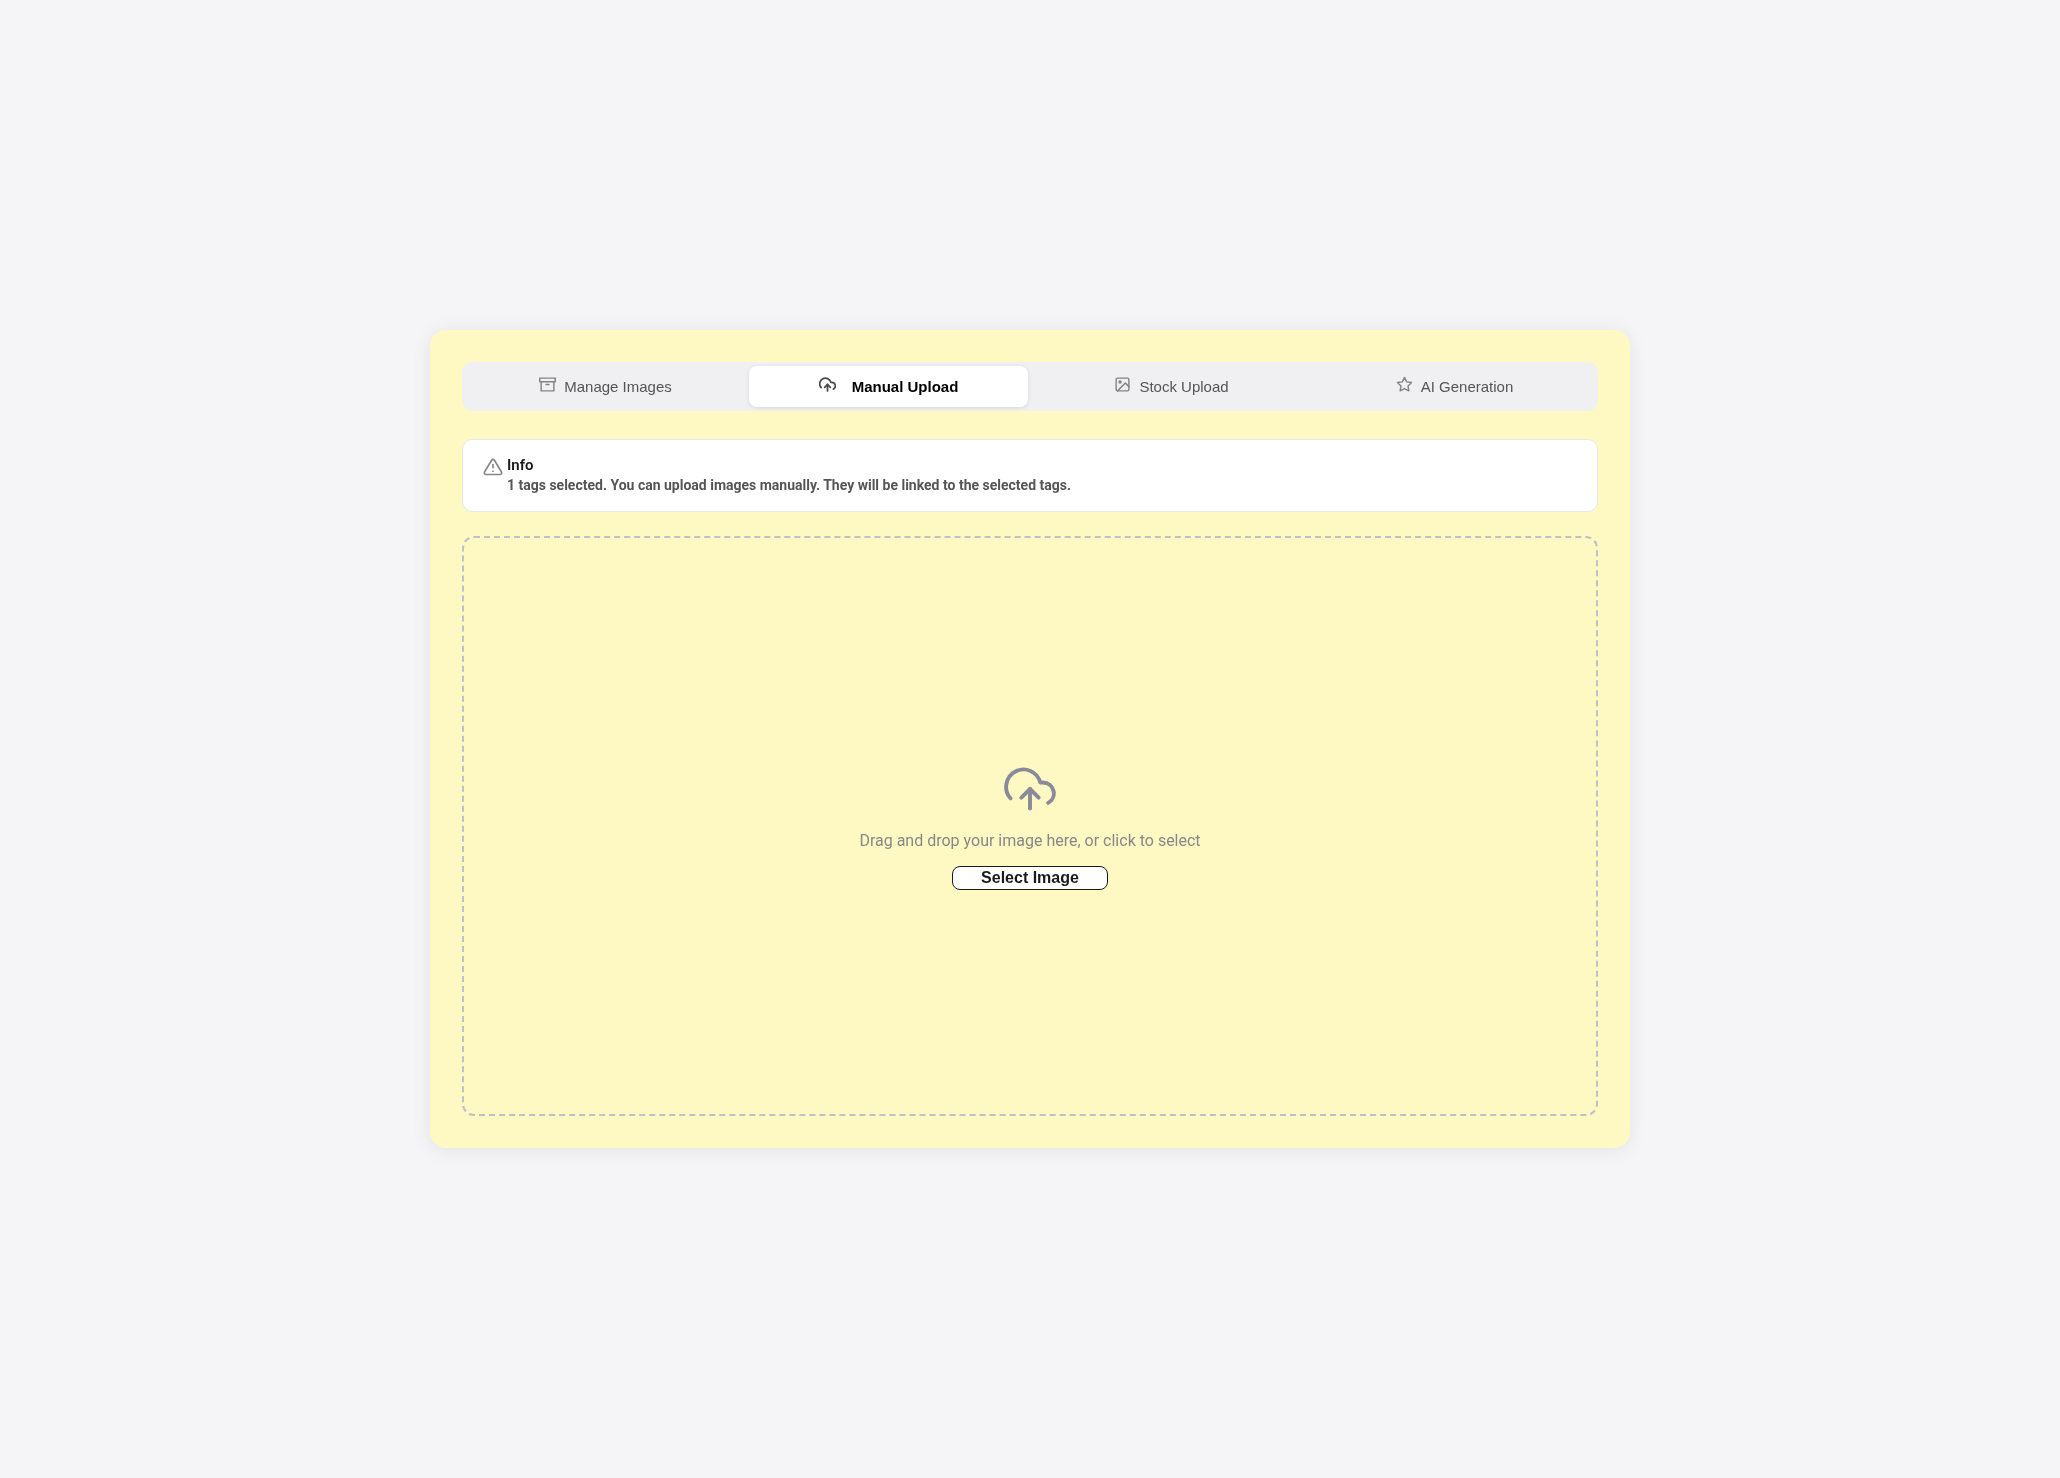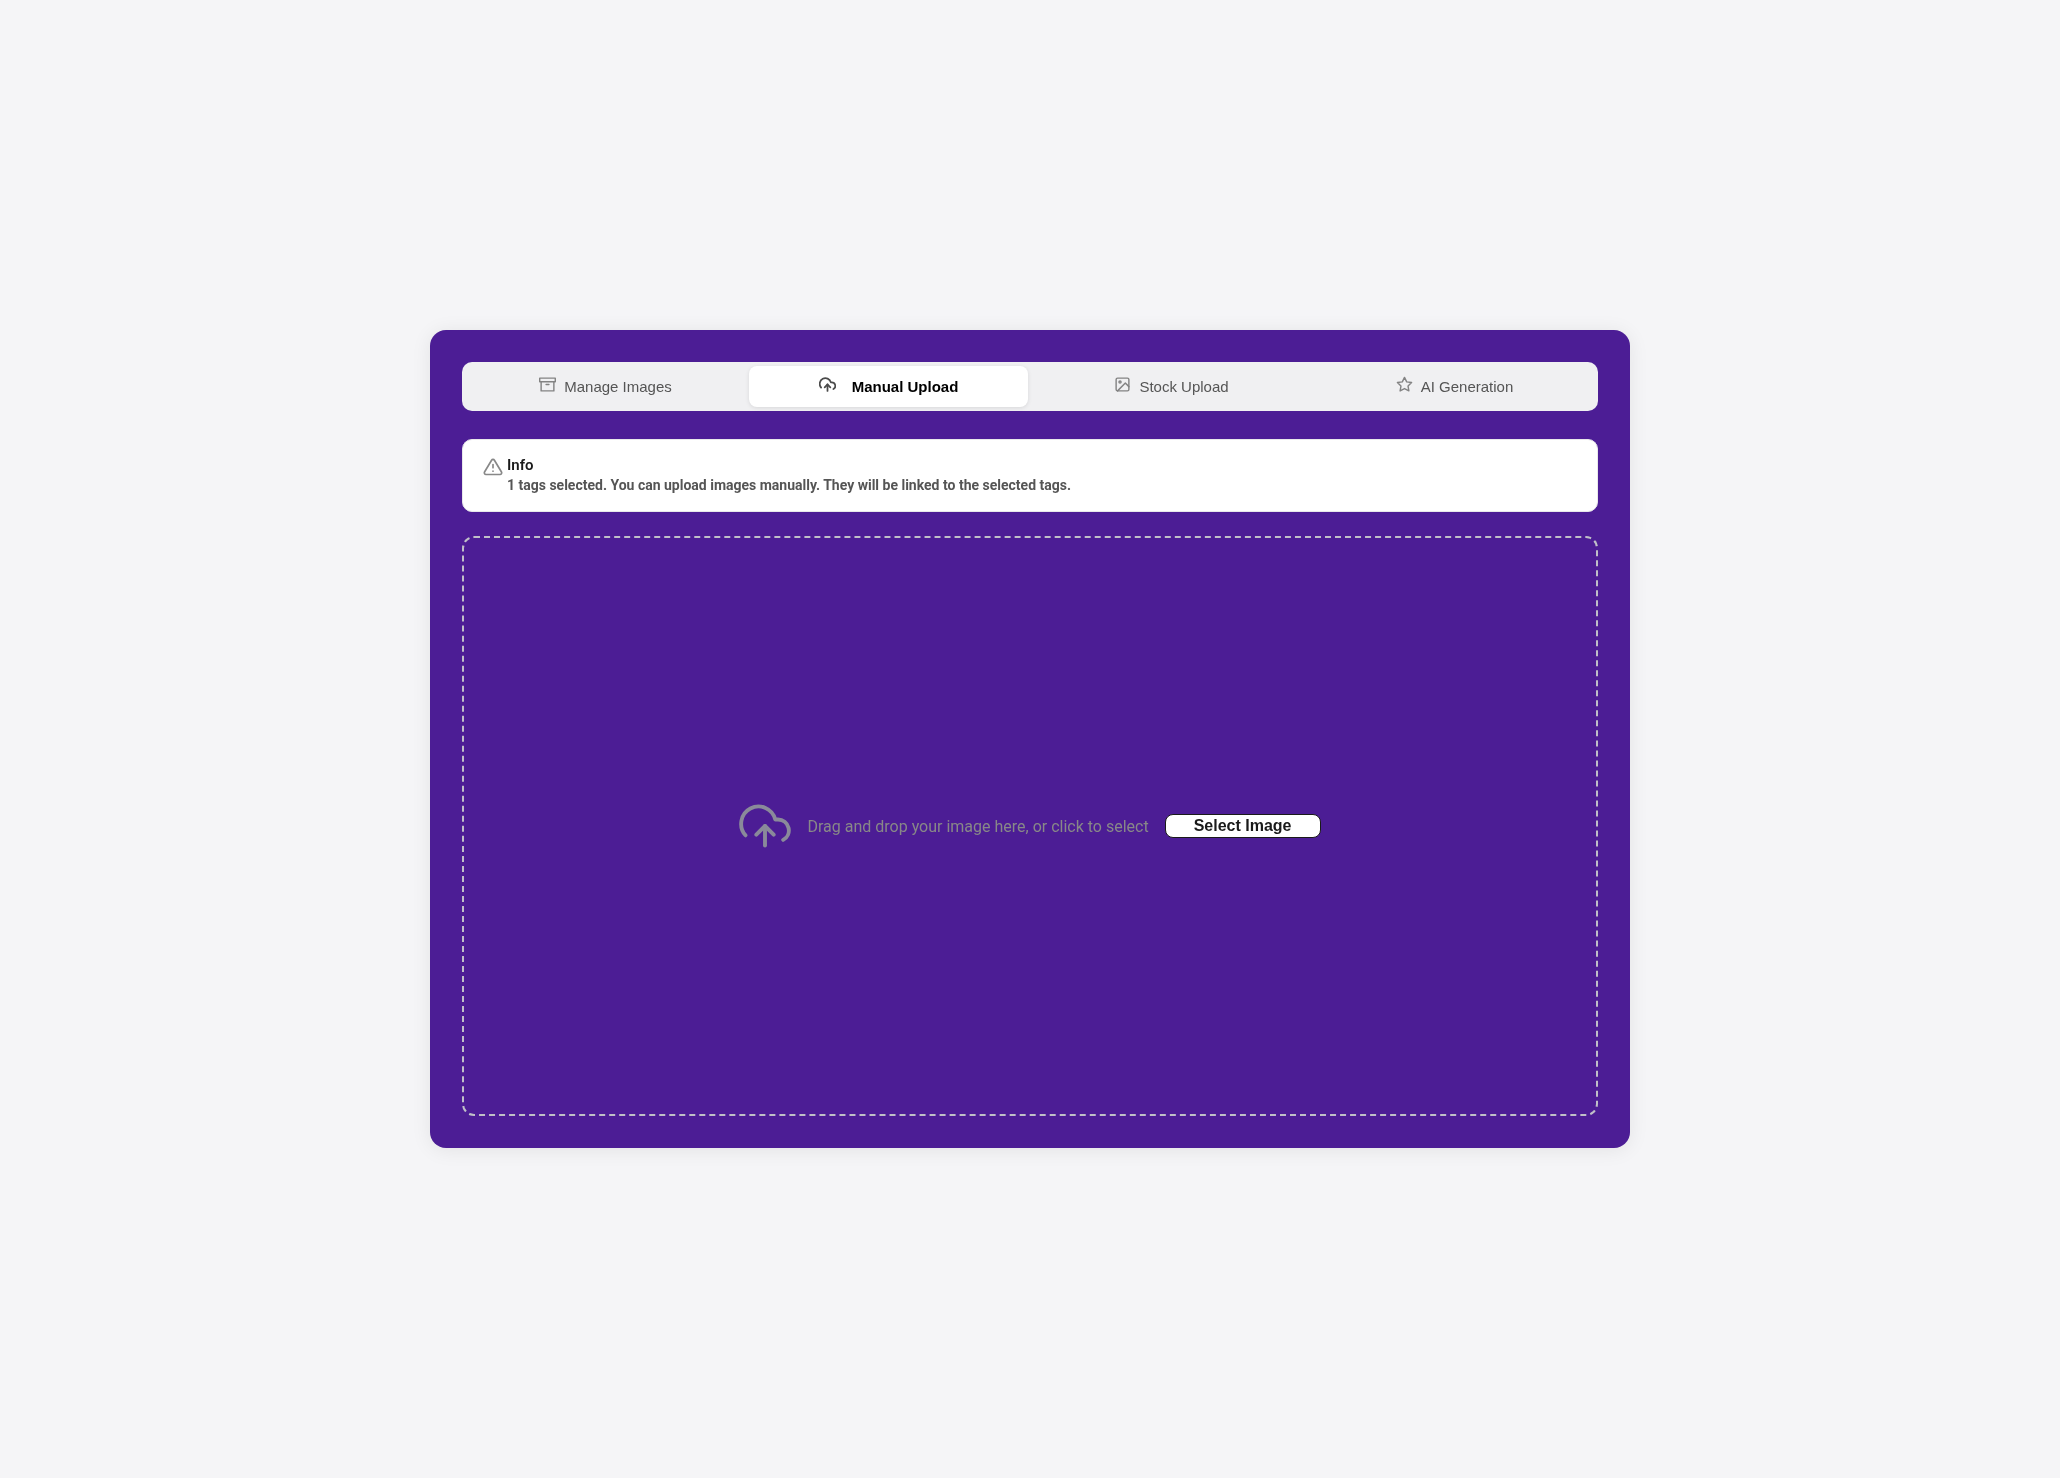--- a/index.html
+++ b/index.html
@@ -12,21 +12,21 @@
       background: #f5f5f7;
       font-family: -apple-system, BlinkMacSystemFont, 'Segoe UI', Roboto, sans-serif;
       display: flex;
       justify-content: center;
       align-items: center;
       min-height: 100vh;
       padding: 40px;
     }
 
     .container {
-      background: #4c1d95;
+      background: #fef9c3;
       border-radius: 16px;
       padding: 32px;
       width: 100%;
       max-width: 1200px;
       box-shadow: 0 2px 20px rgba(0,0,0,0.08);
     }
 
     
     .tab-bar {
       display: flex;
@@ -104,21 +104,21 @@
       color: #555;
       line-height: 1.4;
       font-weight: bold;
     }
 
     
     .drop-zone {
       border: 2px dashed #c0c0c8;
       border-radius: 12px;
       display: flex;
-      flex-direction: row;
+      flex-direction: column;
       align-items: center;
       justify-content: center;
       min-height: 580px;
       cursor: pointer;
       gap: 16px;
       transition: background 0.15s, border-color 0.15s;
     }
 
     .upload-icon-wrap {
       display: flex;

